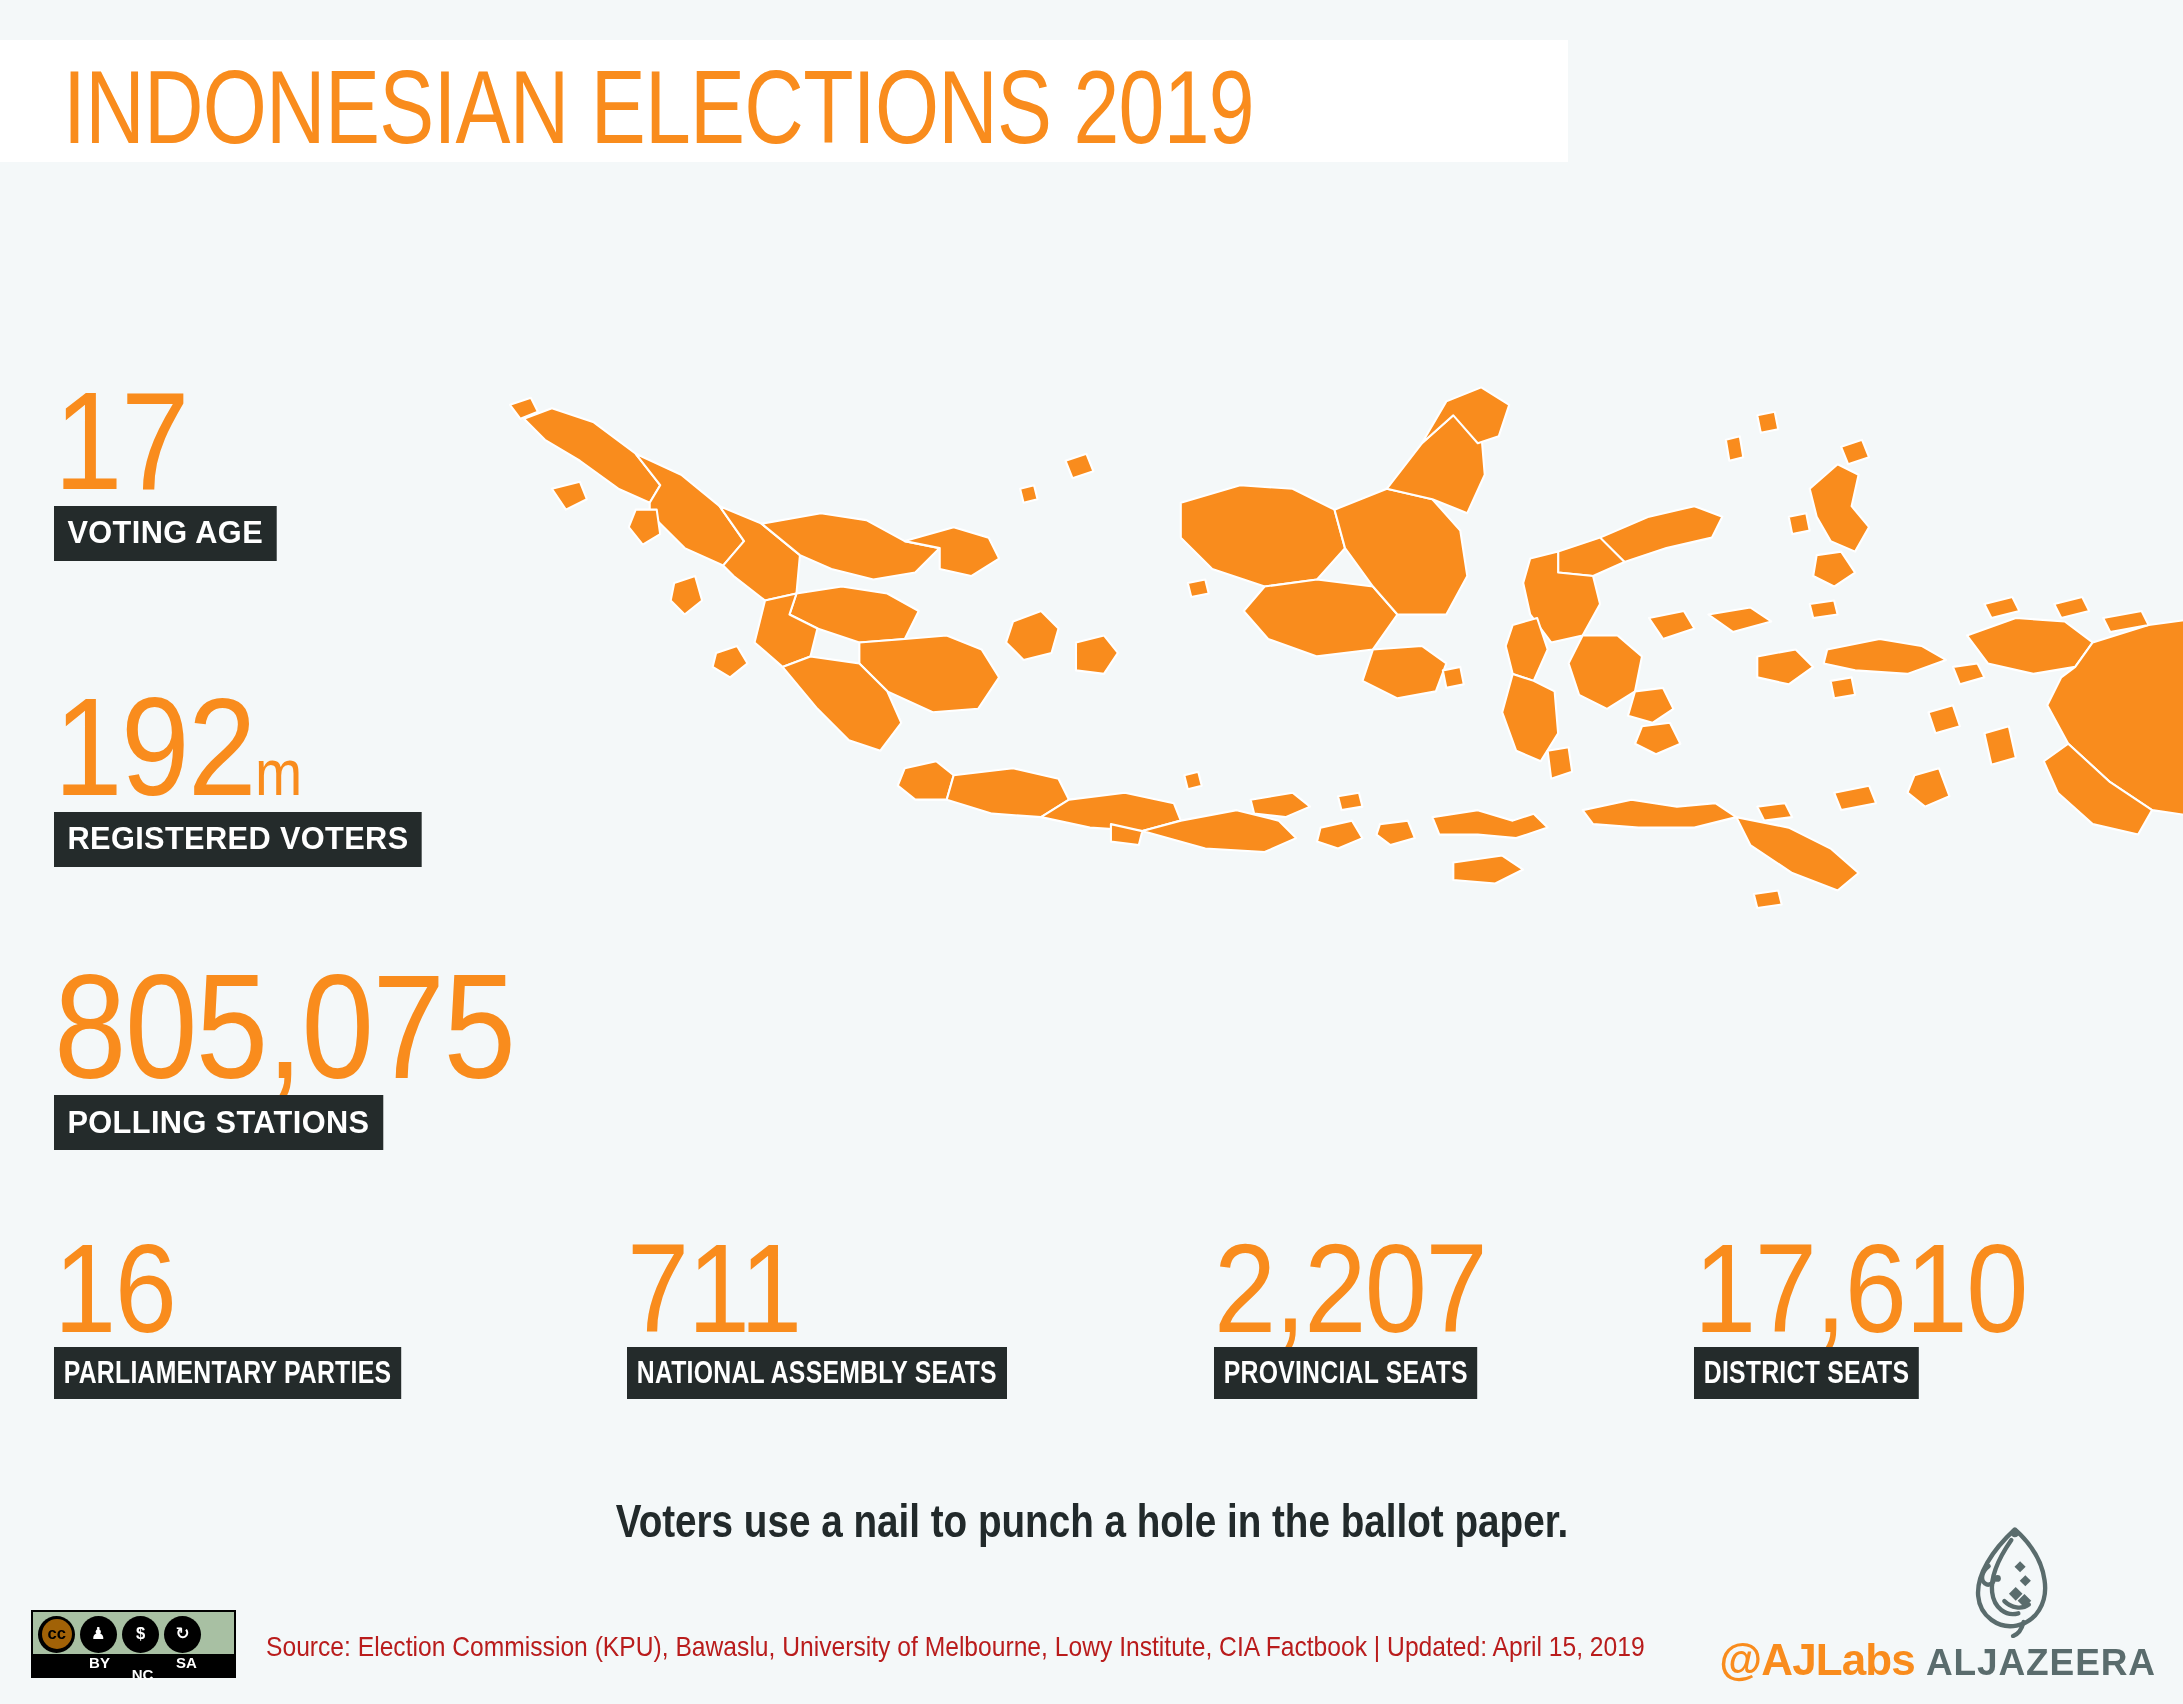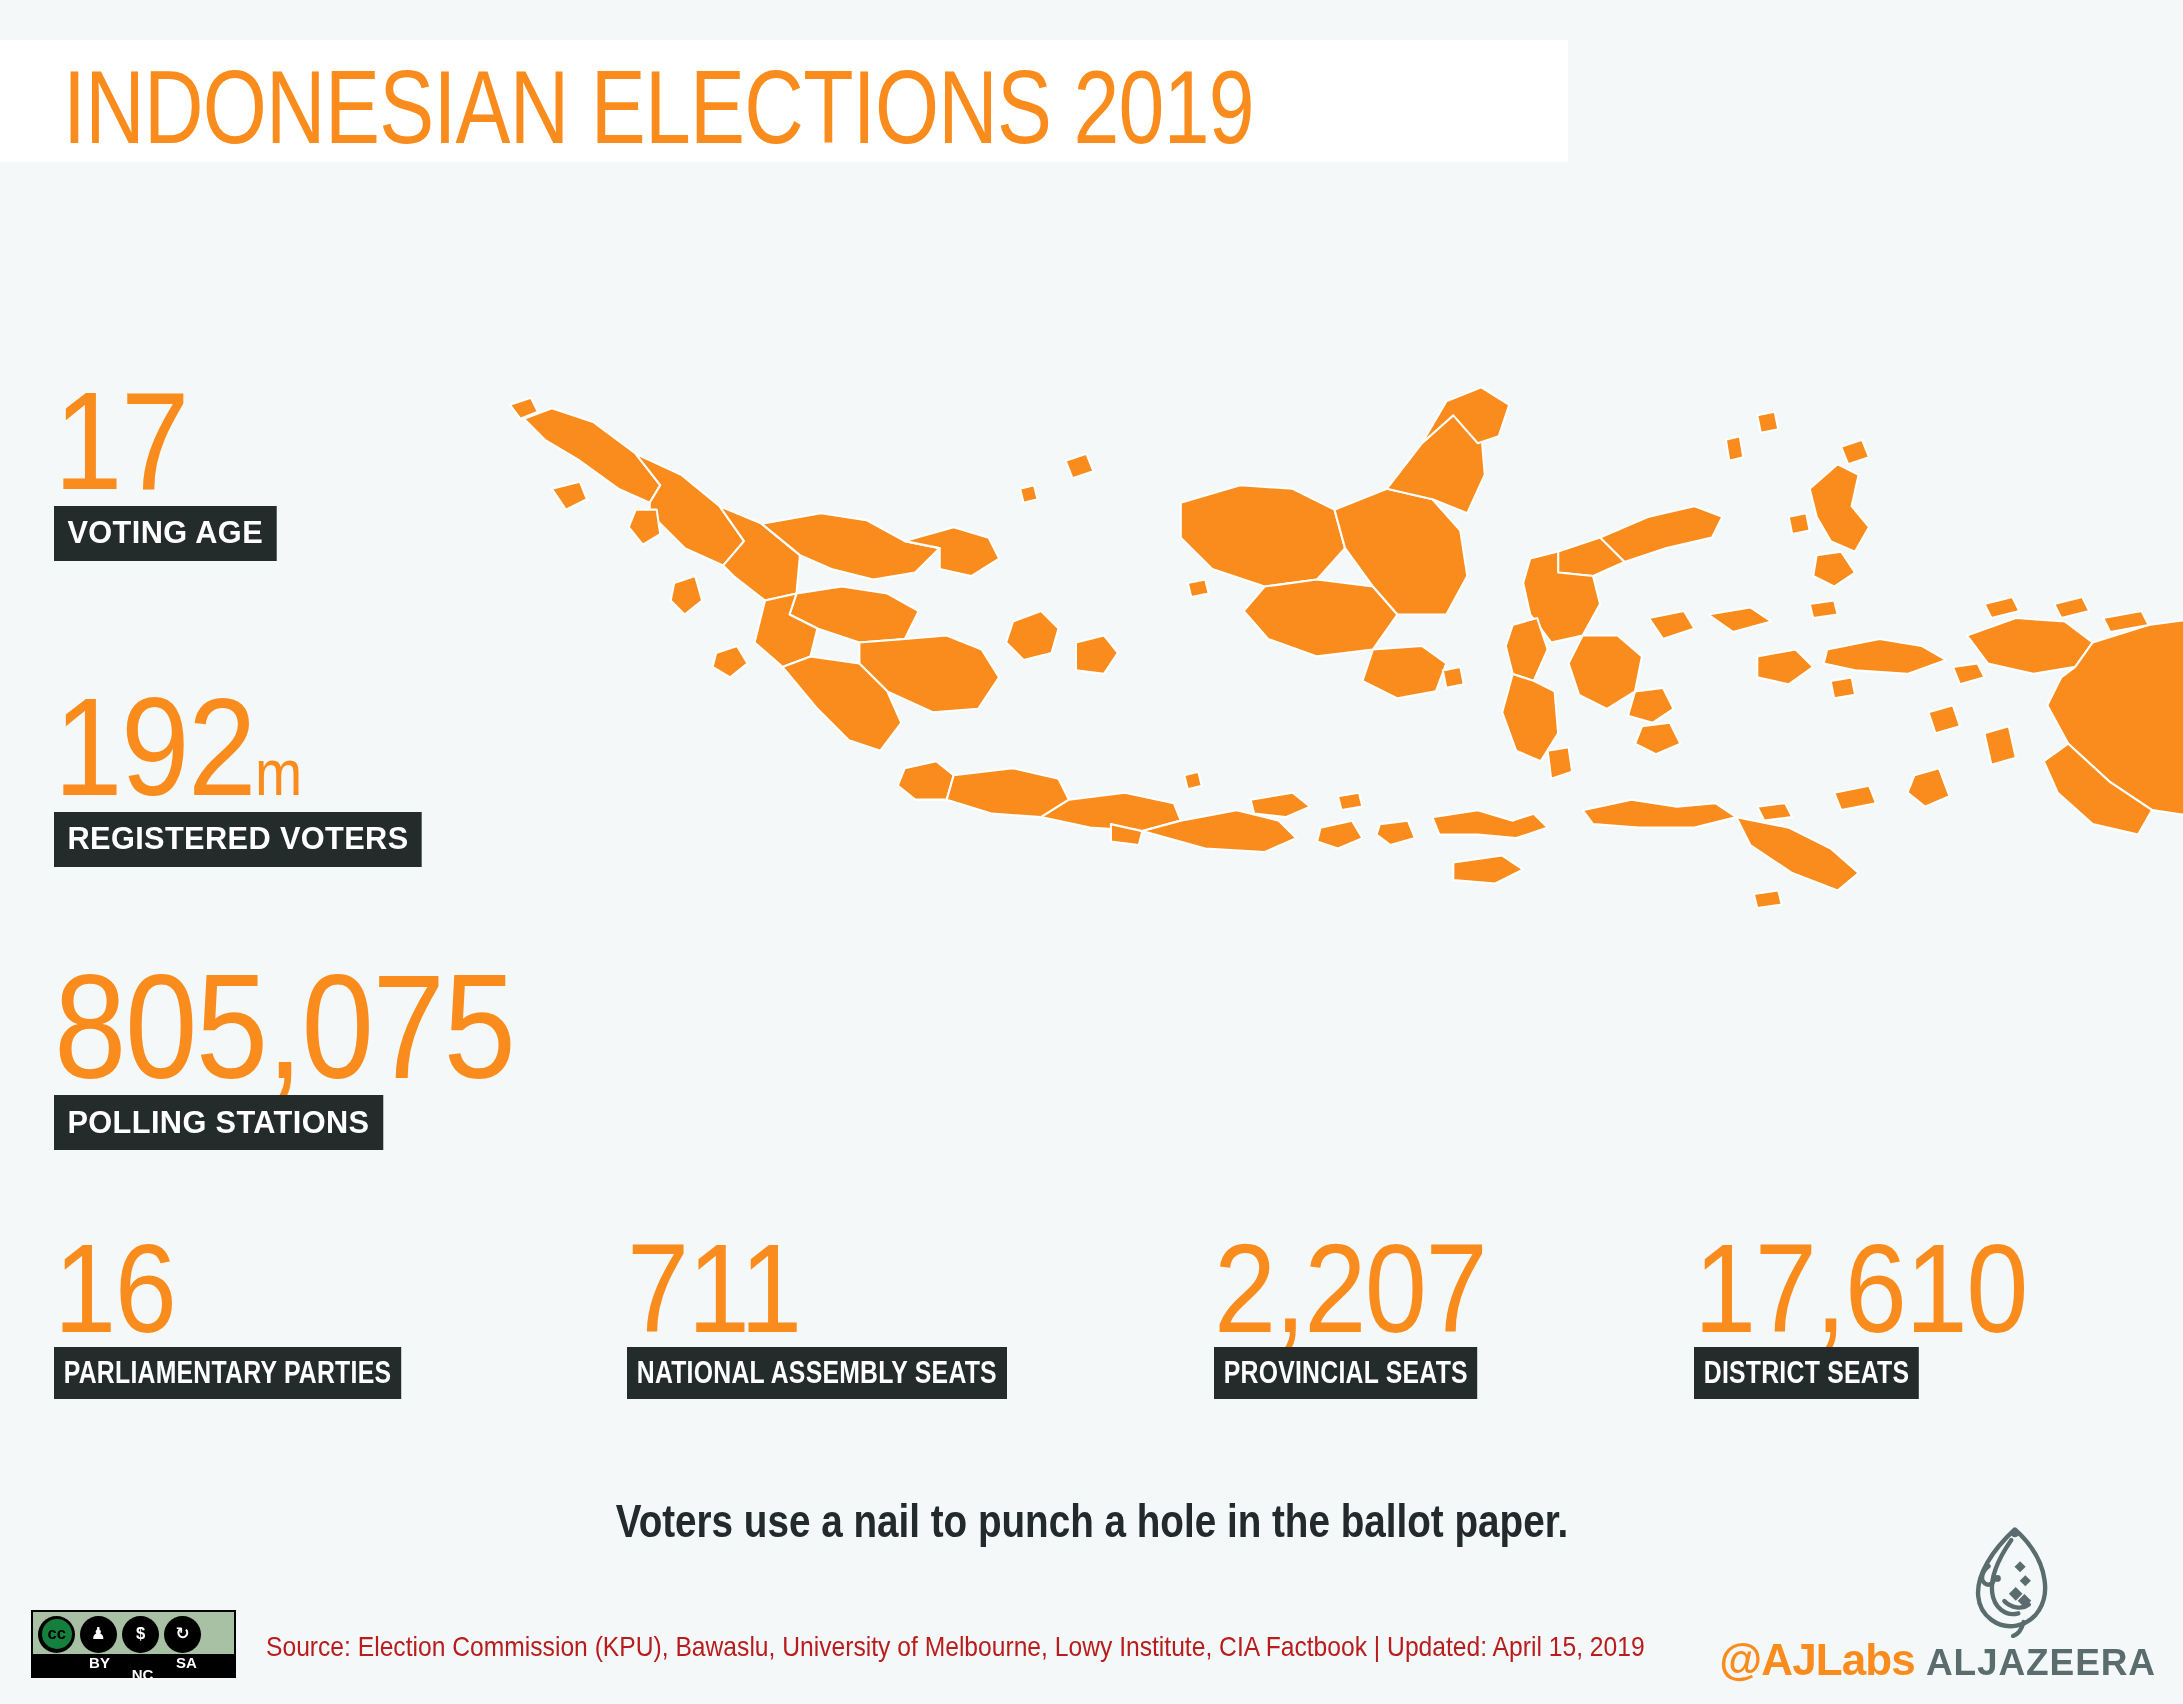--- a/index.html
+++ b/index.html
@@ -129,21 +129,21 @@
   #cc-top{
     position:absolute;left:0;top:0;width:100%;height:42px;
     background:#a8c0a3;
   }
   .cc-circ{
     position:absolute;top:3.5px;width:37px;height:37px;
     border-radius:50%;background:#000;
     display:flex;align-items:center;justify-content:center;
   }
   .cc-circ .inner{
-    width:30px;height:30px;border-radius:50%;background:#15803d;
+    width:30px;height:30px;border-radius:50%;background:#a16207;
     display:flex;align-items:center;justify-content:center;
     color:#000;font-size:16.6px;font-weight:700;line-height:1;
   }
   .cc-circ.dark .inner{background:#000;color:#fff;}
   #cc-letters{
     position:absolute;left:0;bottom:1.7px;width:100%;height:23px;
     display:flex;align-items:center;
   }
   #cc-letters b{
     color:#fff;font-size:15px;font-weight:700;

